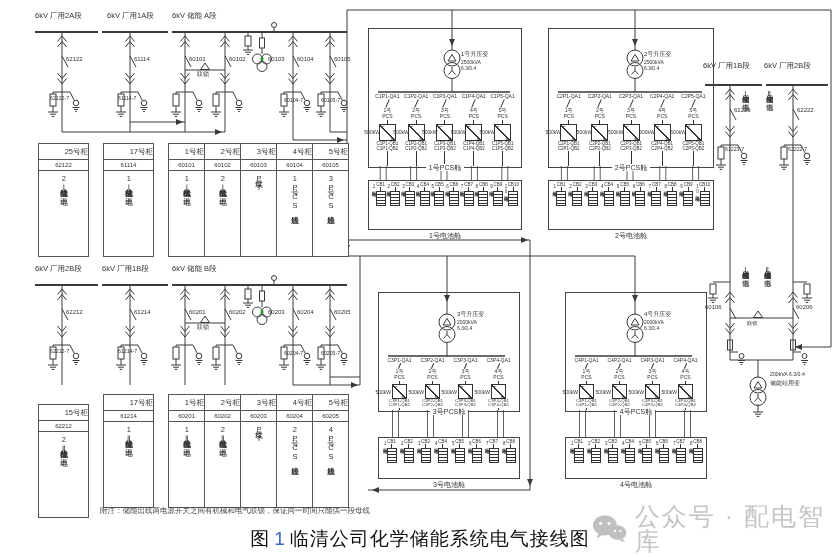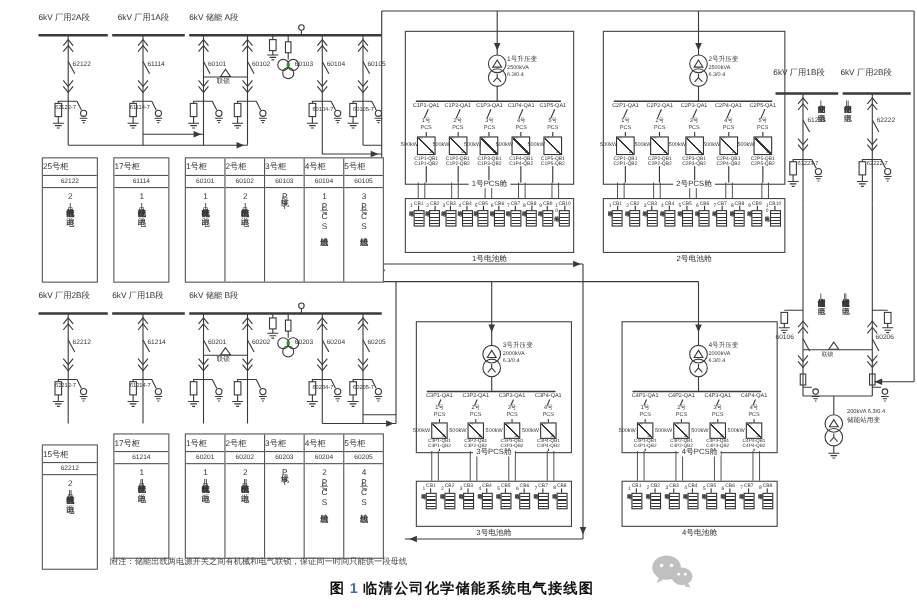--- a/index.html
+++ b/index.html
@@ -13,21 +13,21 @@
   .wires .fill{fill:#3a3a3a;stroke:none}
   .wires .wht{fill:#fff;stroke:#3a3a3a}
   .lbl{position:absolute;font-size:6px;line-height:1;white-space:nowrap}
   .sm{font-size:5.2px}
   .buslbl{position:absolute;font-size:7.5px;line-height:1;text-align:left}
   .vdesc{position:absolute;writing-mode:vertical-lr;text-orientation:upright;font-size:7px;line-height:1.05}
   .ctable{position:absolute;display:flex;border:1px solid #555;background:#fff}
   .tcol{width:35px;border-right:1px solid #555;display:flex;flex-direction:column;align-items:center}
   .tcol:last-child{border-right:none}
   .ctable.single .tcol{width:49px}
-  .tcab{font-size:7.5px;padding:3px 0 2px;border-bottom:1px solid #555;width:100%;text-align:left}
+  .tcab{font-size:7.5px;padding:3px 0 2px;border-bottom:1px solid #555;width:100%;text-align:right}
   .tcode{font-size:6px;padding:2px 0;border-bottom:1px solid #555;width:100%;text-align:center}
   .tdesc{writing-mode:vertical-lr;text-orientation:upright;font-size:7.5px;line-height:1.05;padding-top:3px;height:86px}
   .cabin,.bbox{position:absolute;border:1px solid #444;background:transparent}
   .cname{position:absolute;left:0;right:0;bottom:-4px;display:flex;justify-content:center;font-size:7px;line-height:1}
   .cname span{background:#fff;padding:0 3px}
   .bname{position:absolute;left:0;right:0;bottom:-10px;text-align:center;font-size:7px;line-height:1}
   .xlab{position:absolute;line-height:1.25}
   .x1{font-size:6px}
   .x2{font-size:5px}
   .branches{position:absolute;left:4px;right:4px;top:64px;bottom:1px;display:flex;justify-content:space-around}
@@ -48,21 +48,21 @@
   .tail{width:1px;background:#333;flex:1;min-height:2px}
   .clusters{display:flex;justify-content:space-around;height:100%;padding:1px 2px}
   .cluster{display:flex}
   .clab{writing-mode:vertical-lr;text-orientation:upright;font-size:4.5px;line-height:1;margin-top:2px;letter-spacing:-.3px}
   .cbcol{display:flex;flex-direction:column;align-items:center}
   .cbid{font-size:4.5px;height:5px}
   .batt{width:8px;height:13px;border:1px solid #333;
         background:repeating-linear-gradient(#fff 0 2px,#333 2px 3px)}
   .note{position:absolute;font-size:7.5px;line-height:1;color:#444}
   .title{position:absolute;left:220px;top:526px;width:400px;text-align:center;
-         font-size:13px;font-weight:bold;letter-spacing:1px;color:#111}
+         font-size:19px;font-weight:normal;letter-spacing:1px;color:#111}
   .fignum{color:#3f66cc;padding:0 4px}
   .wm{position:absolute;left:592px;top:504px;display:flex;align-items:center;gap:8px;color:#c5c5c5}
   .wmtext{font-size:25px;letter-spacing:2px;line-height:1}
 </style>
 </head>
 <body>
 
 <div class="canvas">
 
 <svg class="wires" width="834" height="557" viewBox="0 0 834 557">
@@ -1101,15 +1101,16 @@
   <svg width="38" height="32" viewBox="0 0 38 32">
     <ellipse cx="14" cy="12" rx="13" ry="11" fill="#c0c0c0"></ellipse>
     <circle cx="9.5" cy="10" r="1.6" fill="#fff"></circle>
         <circle cx="18.5" cy="10" r="1.6" fill="#fff"></circle>
     <path d="M7,21l-2,5l6-3z" fill="#c0c0c0"></path>
     <ellipse cx="28" cy="20" rx="9.5" ry="8" fill="#c0c0c0"></ellipse>
     <circle cx="25" cy="18" r="1.3" fill="#fff"></circle>
         <circle cx="31" cy="18" r="1.3" fill="#fff"></circle>
     <path d="M33,26l3,4l-6-1z" fill="#c0c0c0"></path>
   </svg>
+  <span class="wmtext">公众号 · 配电智库</span>
 </div>
 
 </div>
 
 </body></html>

